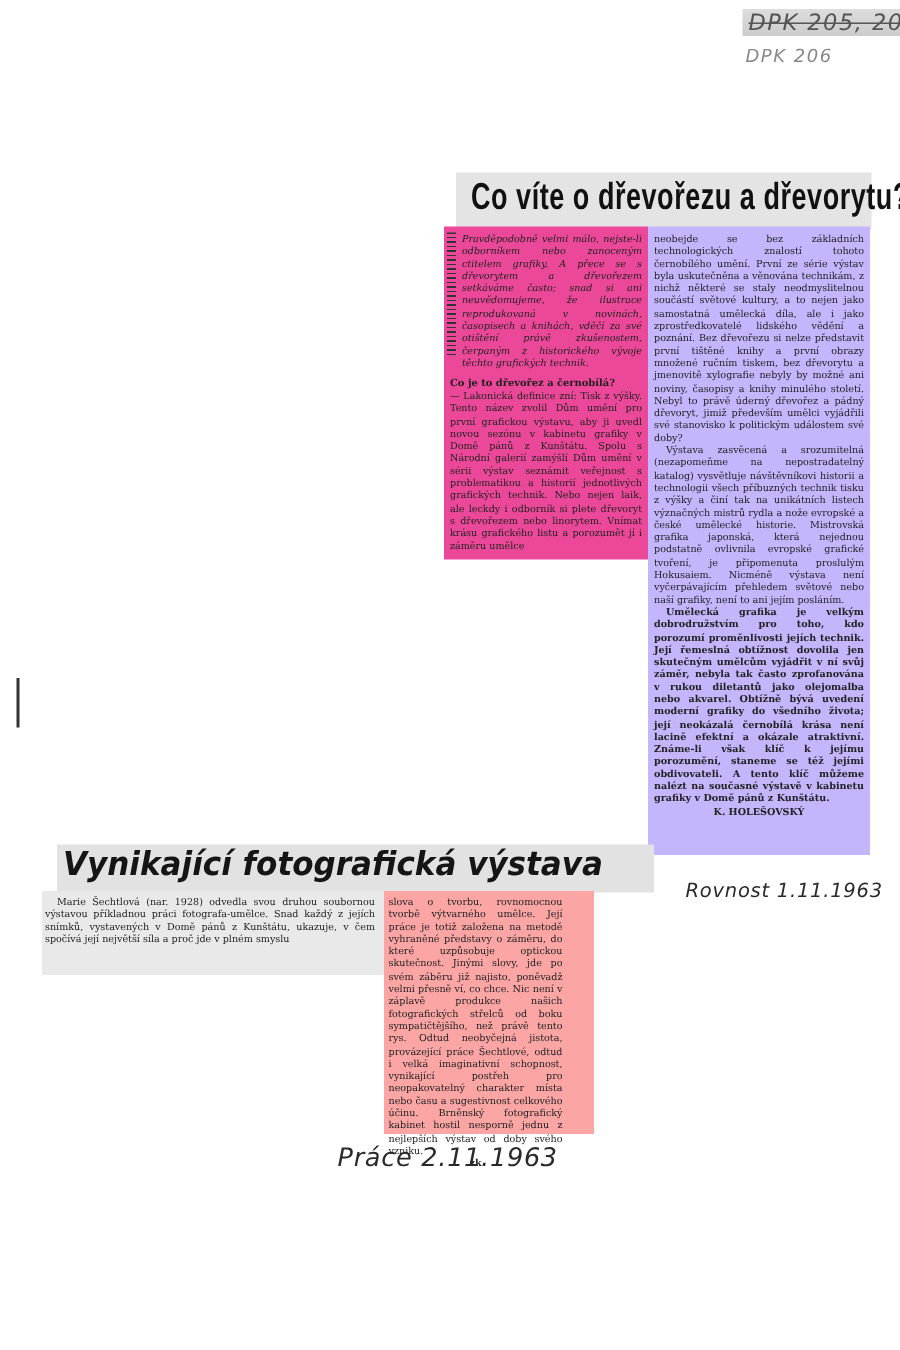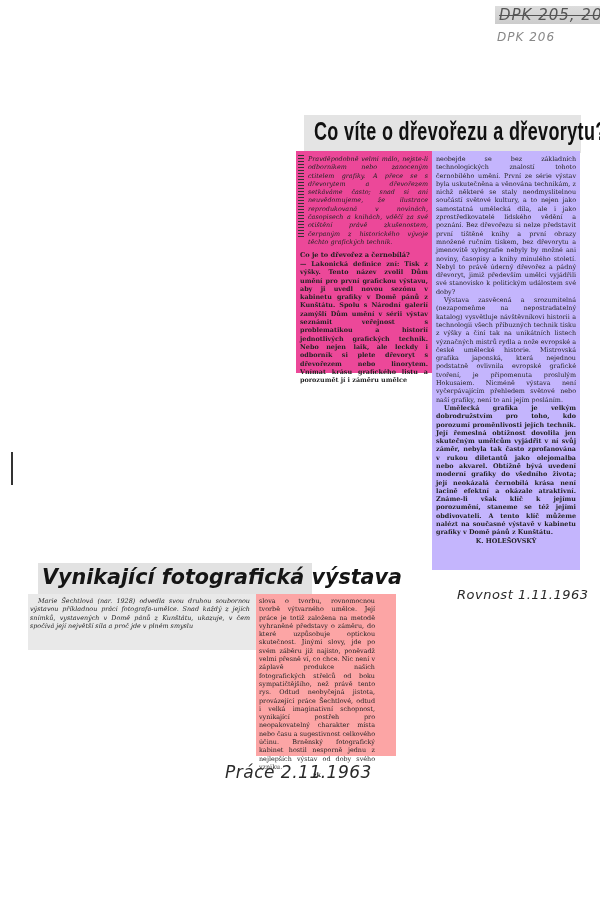--- a/index.html
+++ b/index.html
@@ -66,54 +66,54 @@
     }
     .lead-bar {
       position: absolute; left: 2px; top: 4px; width: 6px; height: 82px;
       background: repeating-linear-gradient(#333 0 1px, transparent 1px 3px);
     }
     .a1-left .subhead {
       position: absolute; left: 4px; top: 100px; width: 128px;
       font-size: 6.6px; font-weight: bold; line-height: 8px;
     }
     .a1-left .body {
-      left: 4px; top: 109px; width: 128px; font-weight: bold;
+      left: 4px; top: 109px; width: 128px;
     }
     .a1-right .body { left: 4px; top: 4px; width: 140px; }
     .a1-right .bold-par { font-weight: bold; }
     .author {
       font-weight: bold; text-align: center; display: block;
     }
 
     .handwritten {
       position: absolute;
       font-family: "DejaVu Sans", sans-serif;
       font-style: italic; color: #2a2a2a;
       white-space: nowrap;
     }
     .hw-rovnost { left: 457px; top: 587px; font-size: 13px; letter-spacing: 0.5px; }
     .hw-prace { left: 225px; top: 762px; font-size: 17px; letter-spacing: 0.5px; }
 
     
     .a2-headline-block {
-      left: 38px; top: 563px; width: 274px; height: 32px;
+      left: 38px; top: 563px; width: 398px; height: 32px;
       background: #e2e2e2;
     }
     .a2-title {
       position: absolute; left: 4px; top: 1px; margin: 0;
       font-family: "DejaVu Sans", sans-serif;
       font-weight: bold; font-style: italic; font-size: 22px;
       transform: scaleX(0.94); transform-origin: left top;
       white-space: nowrap; color: #151515;
     }
     .a2-left {
       left: 28px; top: 594px; width: 228px; height: 56px;
       background: #e9e9e9;
     }
-    .a2-left .body { left: 2px; top: 3px; width: 220px; font-style: italic; }
+    .a2-left .body { left: 2px; top: 3px; width: 220px; }
     .a2-right {
       left: 256px; top: 594px; width: 140px; height: 162px;
       background: #fca5a5;
     }
     .a2-right .body { left: 3px; top: 3px; width: 116px; }
     .indent { text-indent: 8px; }
   </style>
 </head>
 <body>
 

